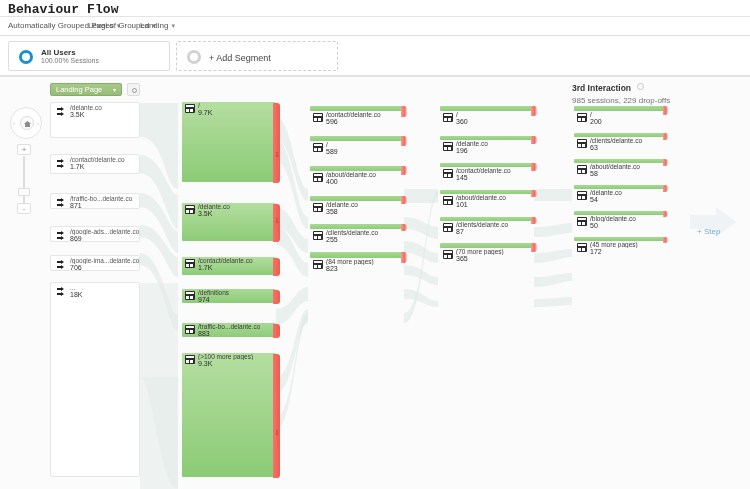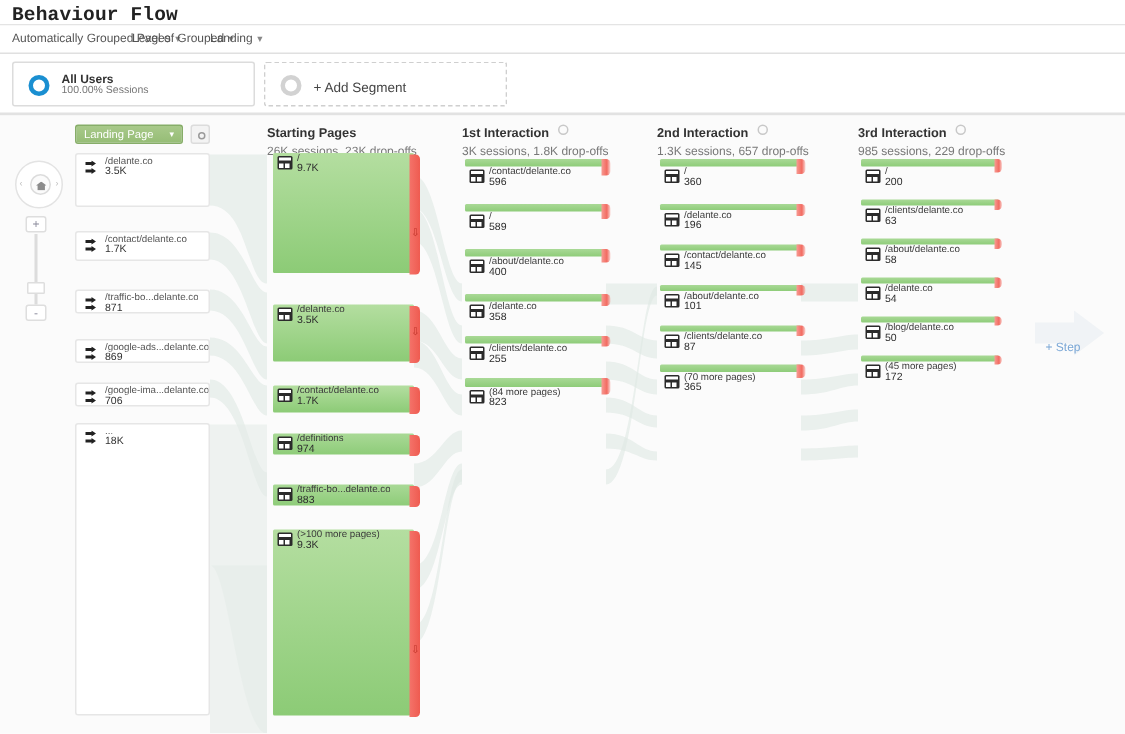--- a/index.html
+++ b/index.html
@@ -285,32 +285,20 @@
       <div class="zoom-thumb"></div>
       <div class="zoom-btn minus">-</div>
     </div>
 
     <div class="dim-select">
       <span>Landing Page</span>
       <span class="dcaret">▾</span>
     </div>
     <div class="dim-gear"></div>
 
-    <div class="colhead" style="left:178px;top:6px;">
-      <div class="ch-title">Starting Pages</div>
-      <div class="ch-sub">26K sessions, 23K drop-offs</div>
-    </div>
-    <div class="colhead" style="left:308px;top:6px;">
-      <div class="ch-title"><span>1st Interaction</span><span class="info-dot"></span></div>
-      <div class="ch-sub">3K sessions, 1.8K drop-offs</div>
-    </div>
-    <div class="colhead" style="left:438px;top:6px;">
-      <div class="ch-title"><span>2nd Interaction</span><span class="info-dot"></span></div>
-      <div class="ch-sub">1.3K sessions, 657 drop-offs</div>
-    </div>
     <div class="colhead" style="left:572px;top:6px;">
       <div class="ch-title"><span>3rd Interaction</span><span class="info-dot"></span></div>
       <div class="ch-sub">985 sessions, 229 drop-offs</div>
     </div>
 
     <div class="node src-node" style="left:50px;top:25px;width:90px;height:36px;">
       <svg class="src-ico" viewBox="0 0 11 10">
           <path d="M1 1h4v2H1z M5 0l3 2-3 2z M1 6h4v2H1z M5 5l3 2-3 2z" fill="#222"></path>
         </svg>
       <div class="src-label">/delante.co</div>

